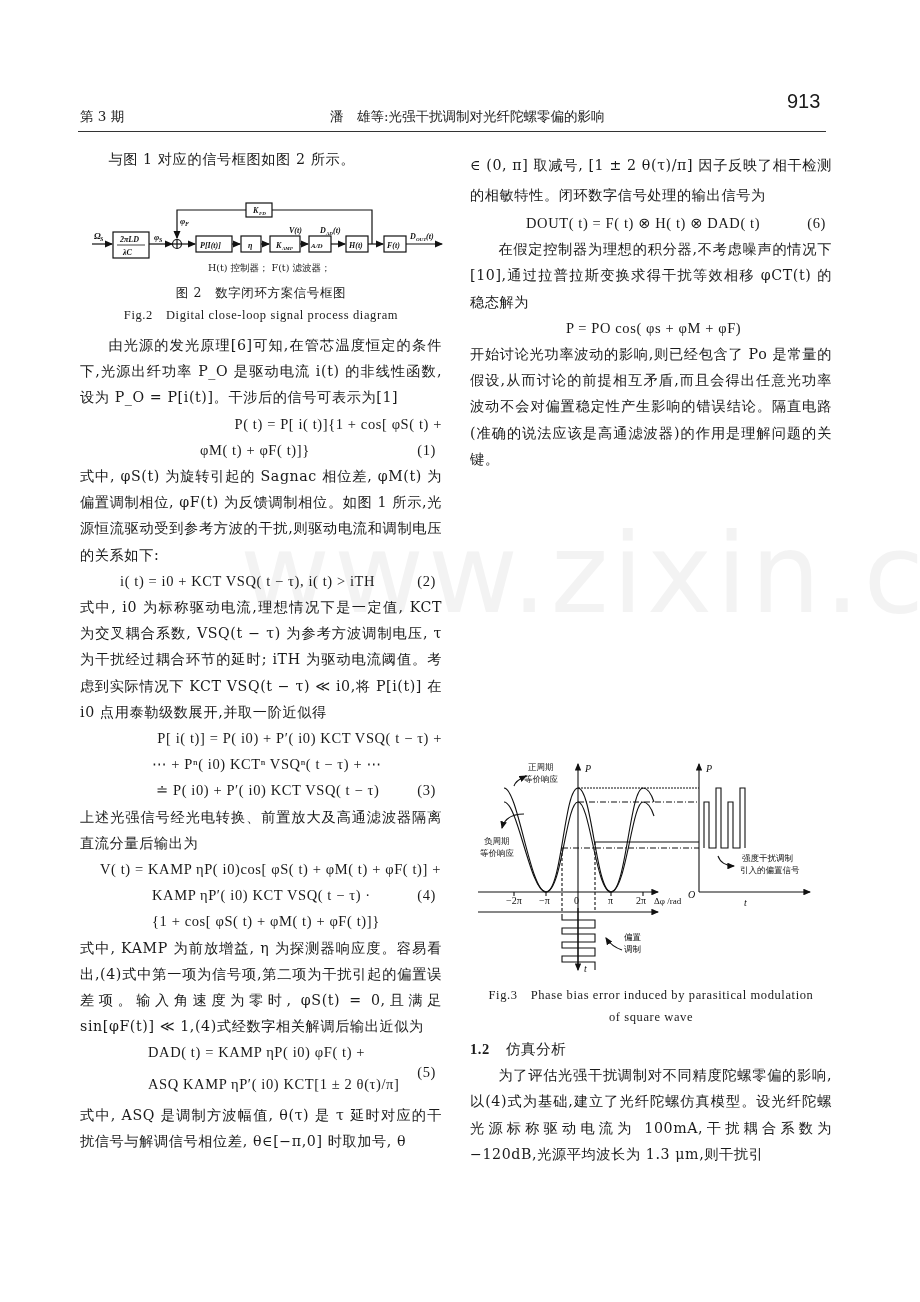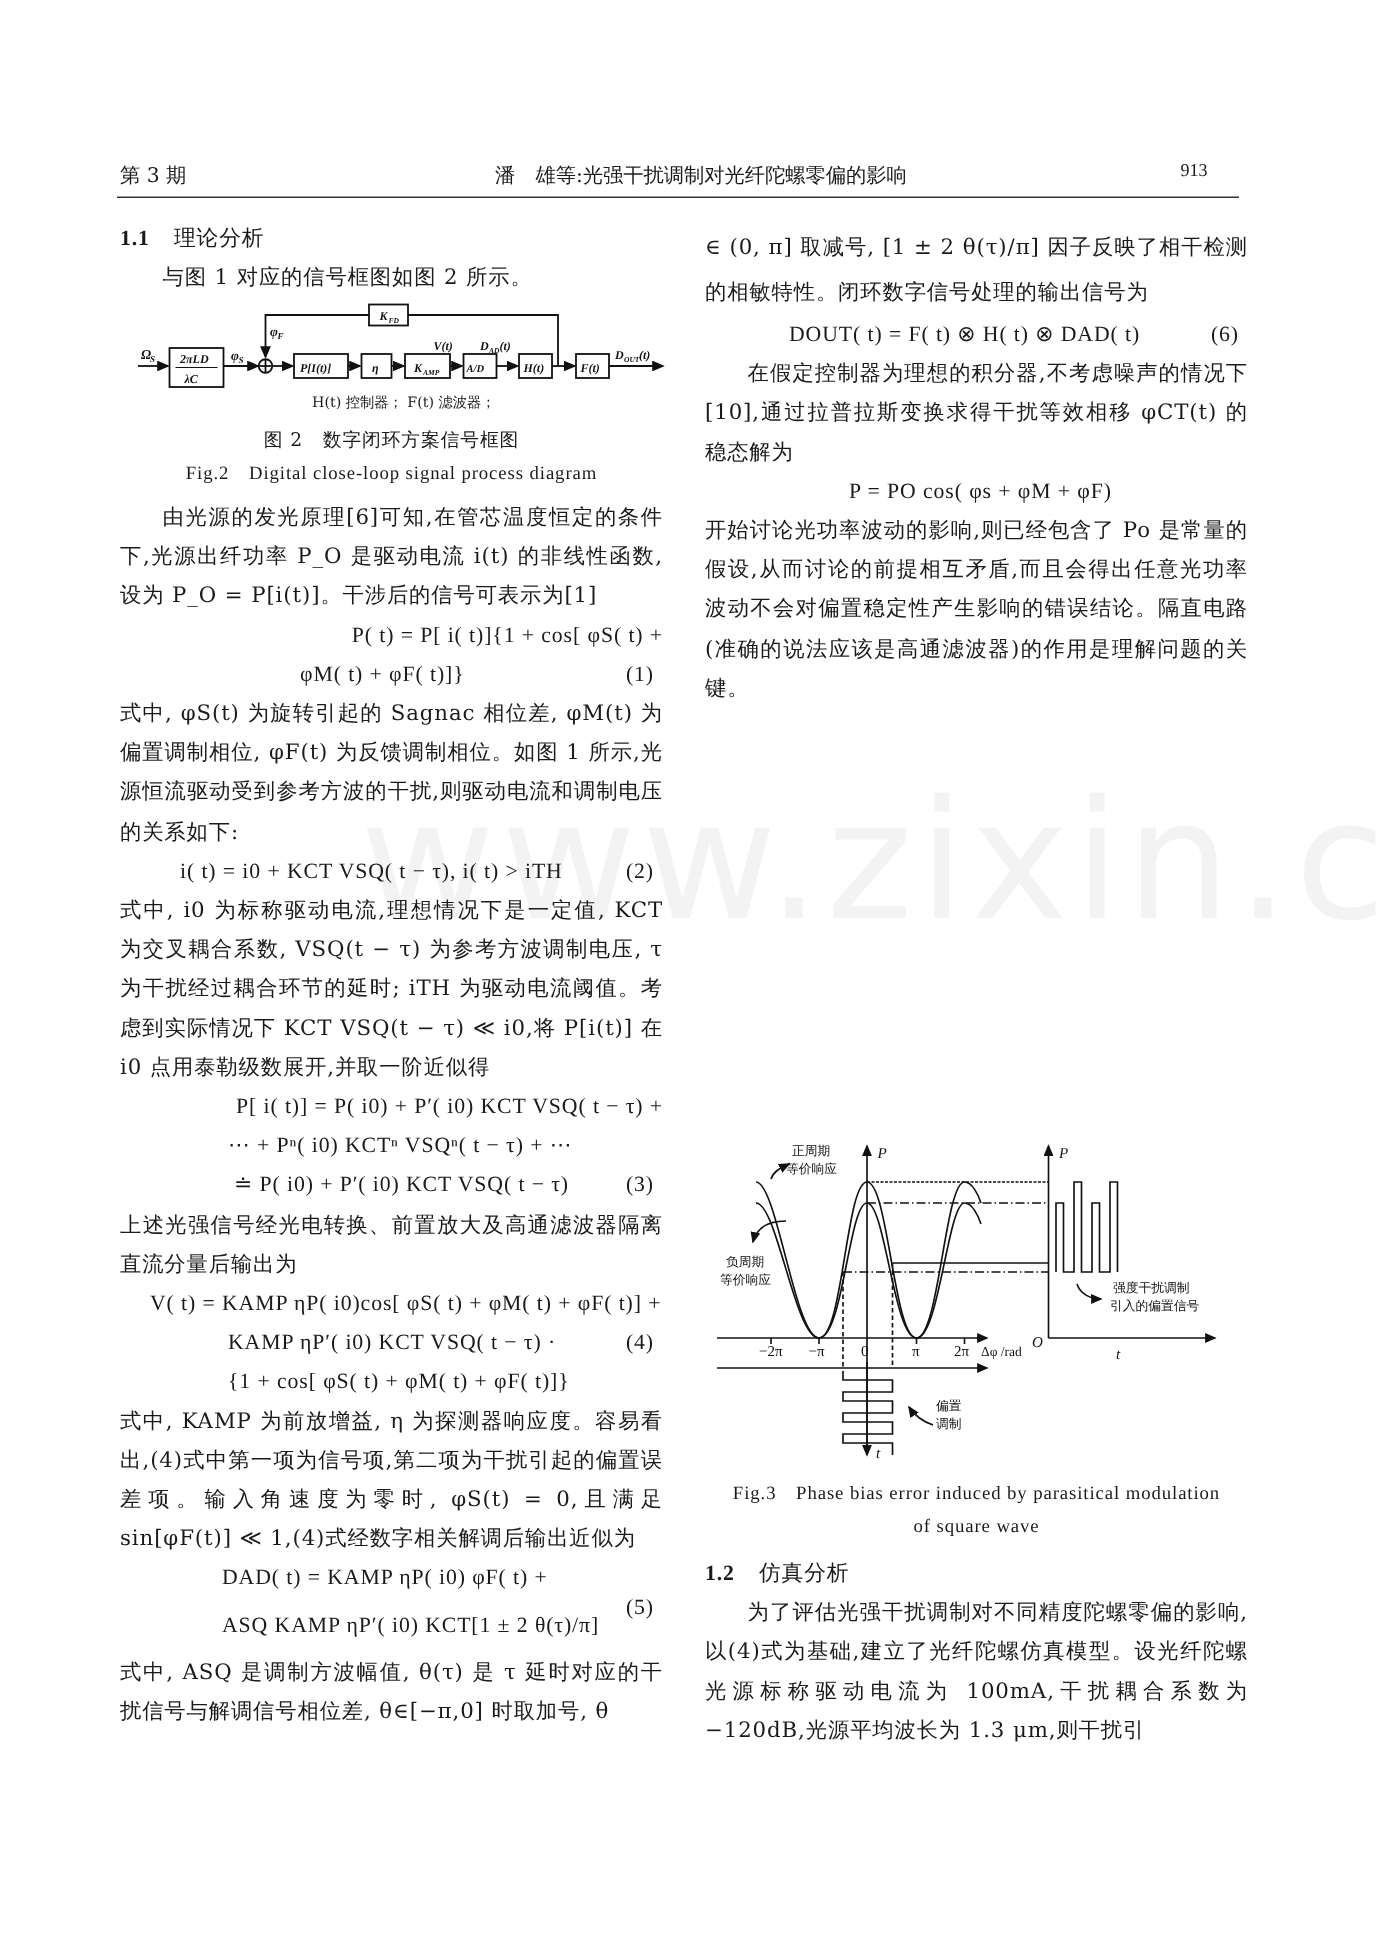--- a/index.html
+++ b/index.html
@@ -21,27 +21,26 @@
   .capen{font-family:"Liberation Serif",serif;font-size:12.5px;}
   .watermark{left:240px;top:510px;font-family:"DejaVu Sans",sans-serif;font-size:110px;
              color:rgba(120,120,120,0.09);letter-spacing:4px;white-space:nowrap;pointer-events:none;}
   svg text{font-family:"Liberation Serif",serif;}
 </style>
 </head>
 <body>
 
 <div class="abs hdr" style="left:80px;">第 3 期</div>
 <div class="abs hdr" style="left:330px;">潘　雄等:光强干扰调制对光纤陀螺零偏的影响</div>
-<div class="abs hdr" style="left:787px;font-family:Liberation Serif, serif;font-size:12px;top:106px;">913</div>
+<div class="abs hdr" style="left:787px;font-family:Liberation Sans, sans-serif;font-size:20px;top:90px;">913</div>
 <div class="abs rule"></div>
 
 <div class="abs watermark">www.zixin.com.cn</div>
 
 <div class="col left" style="top:146px;">
-  <div class="sec"><b>1.1</b><span>理论分析</span></div>
   <p class="p">与图 1 对应的信号框图如图 2 所示。</p>
 </div>
 
 <svg class="abs" style="left:92px;top:198px;" width="360" height="74" viewBox="0 0 360 74">
   <defs>
       <marker id="ar" markerWidth="7" markerHeight="6" refX="6" refY="3" orient="auto">
         <path d="M0,0 L7,3 L0,6 z" fill="#111"></path>
       </marker>
     </defs>
   <g stroke="#111" stroke-width="1.2" fill="none">

